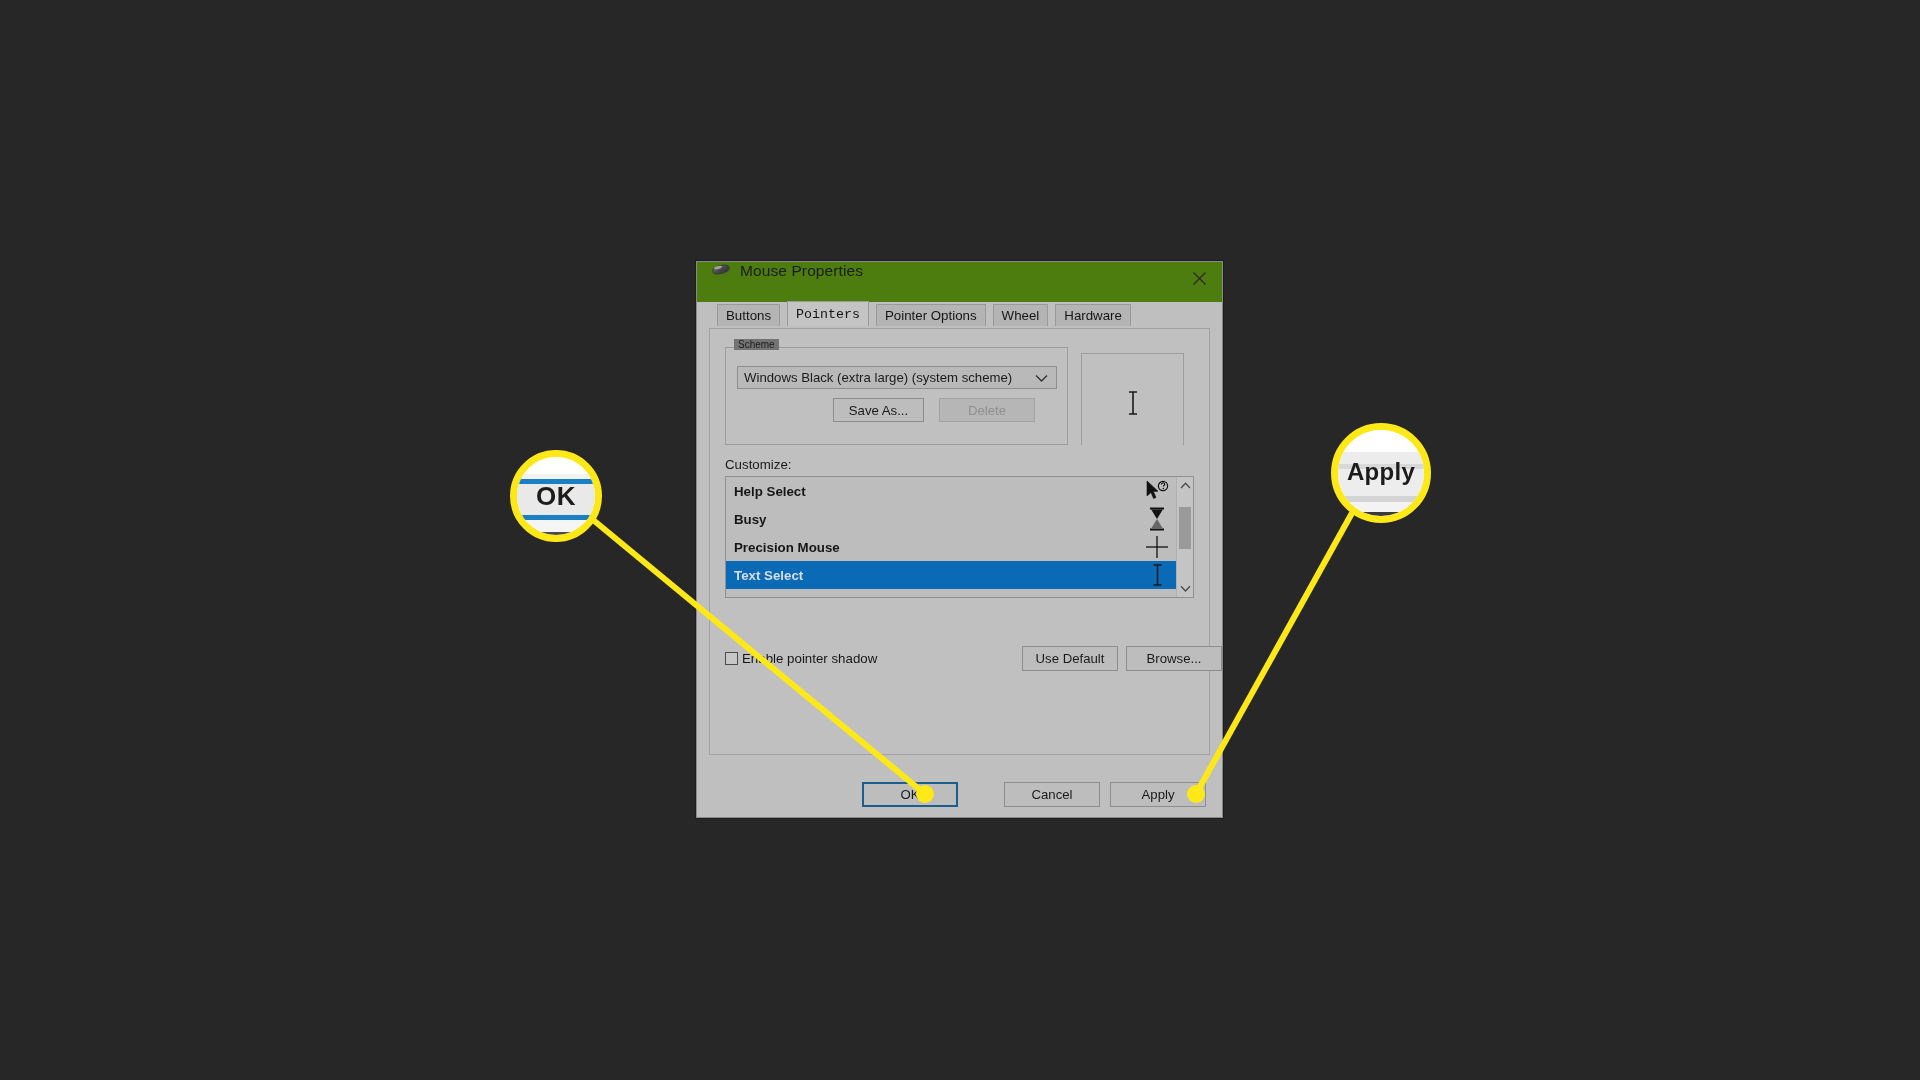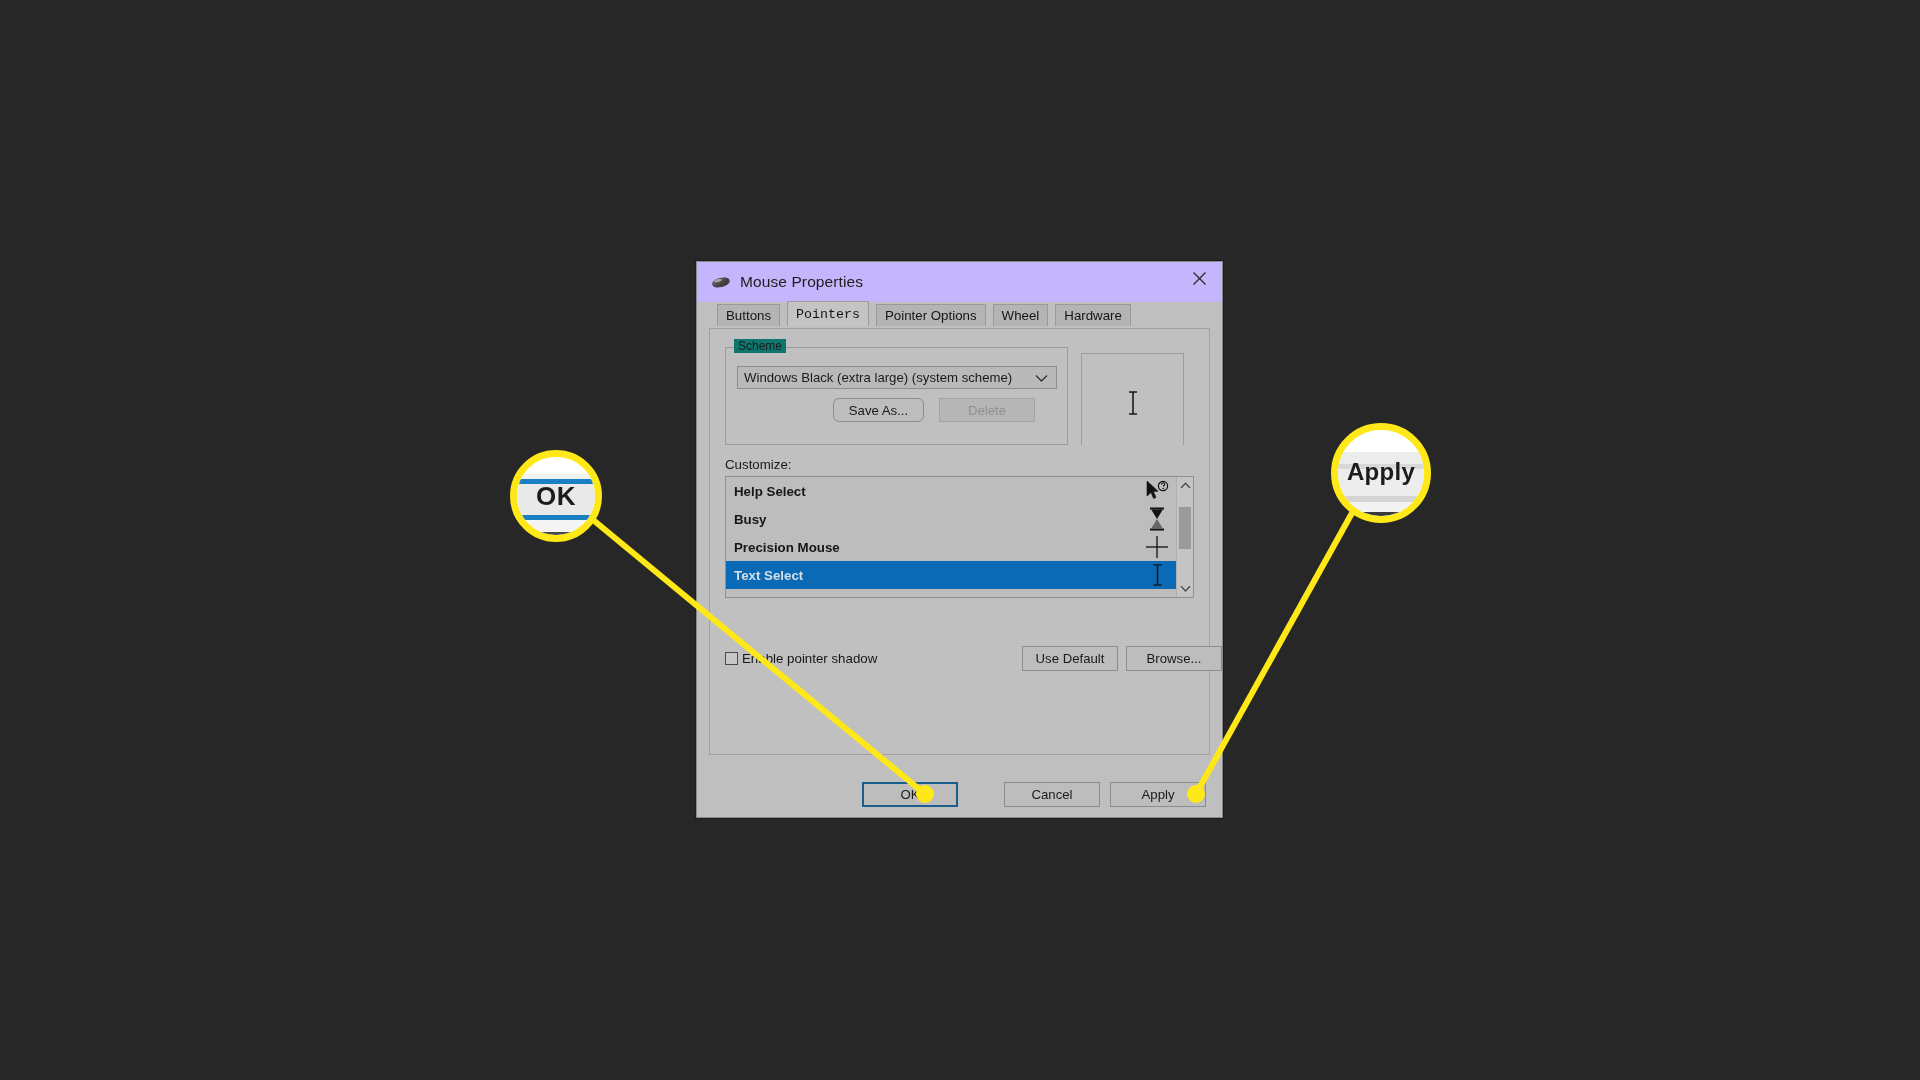--- a/index.html
+++ b/index.html
@@ -28,23 +28,22 @@
     height: 557px;
     background: #bfbfbf;
     border: 1px solid #8a8a8a;
     box-sizing: border-box;
     box-shadow: 0 0 0 1px rgba(0,0,0,0.25);
   }
 
   .titlebar {
     position: relative;
     height: 40px;
-    background: #c4b5fd;
-    display: flex;
-    align-items: center;
+    background: #4d7c0f;
+    display: flex;
     padding-left: 14px;
   }
   .title-icon {
     width: 20px; height: 14px;
     margin-right: 9px;
     position: relative;
     flex: none;
   }
   .title-icon .body {
     position: absolute;
@@ -131,23 +130,23 @@
     top: 18px;
     width: 343px;
     height: 98px;
     border: 1px solid #9d9d9d;
     box-sizing: border-box;
   }
   .group-label {
     position: absolute;
     left: 8px;
     top: -9px;
-    background: #0f766e;
+    background: #737373;
     padding: 0 4px;
-    font-size: 12px;
+    font-size: 10px;
     color: #1b1b1b;
   }
 
   .combo {
     position: absolute;
     left: 11px;
     top: 18px;
     width: 320px;
     height: 23px;
     background: #b9b9b9;
@@ -179,21 +178,21 @@
   }
   .btn.disabled {
     color: #8f8f8f;
     background: #b6b6b6;
     border-color: #a3a3a3;
   }
 
   .btn-saveas {
     position: absolute;
     left: 107px; top: 50px;
-    width: 91px; height: 24px; border-radius: 6px;
+    width: 91px; height: 24px;
   }
   .btn-delete {
     position: absolute;
     left: 213px; top: 50px;
     width: 96px; height: 24px;
   }
 
   .preview {
     position: absolute;
     left: 371px;

